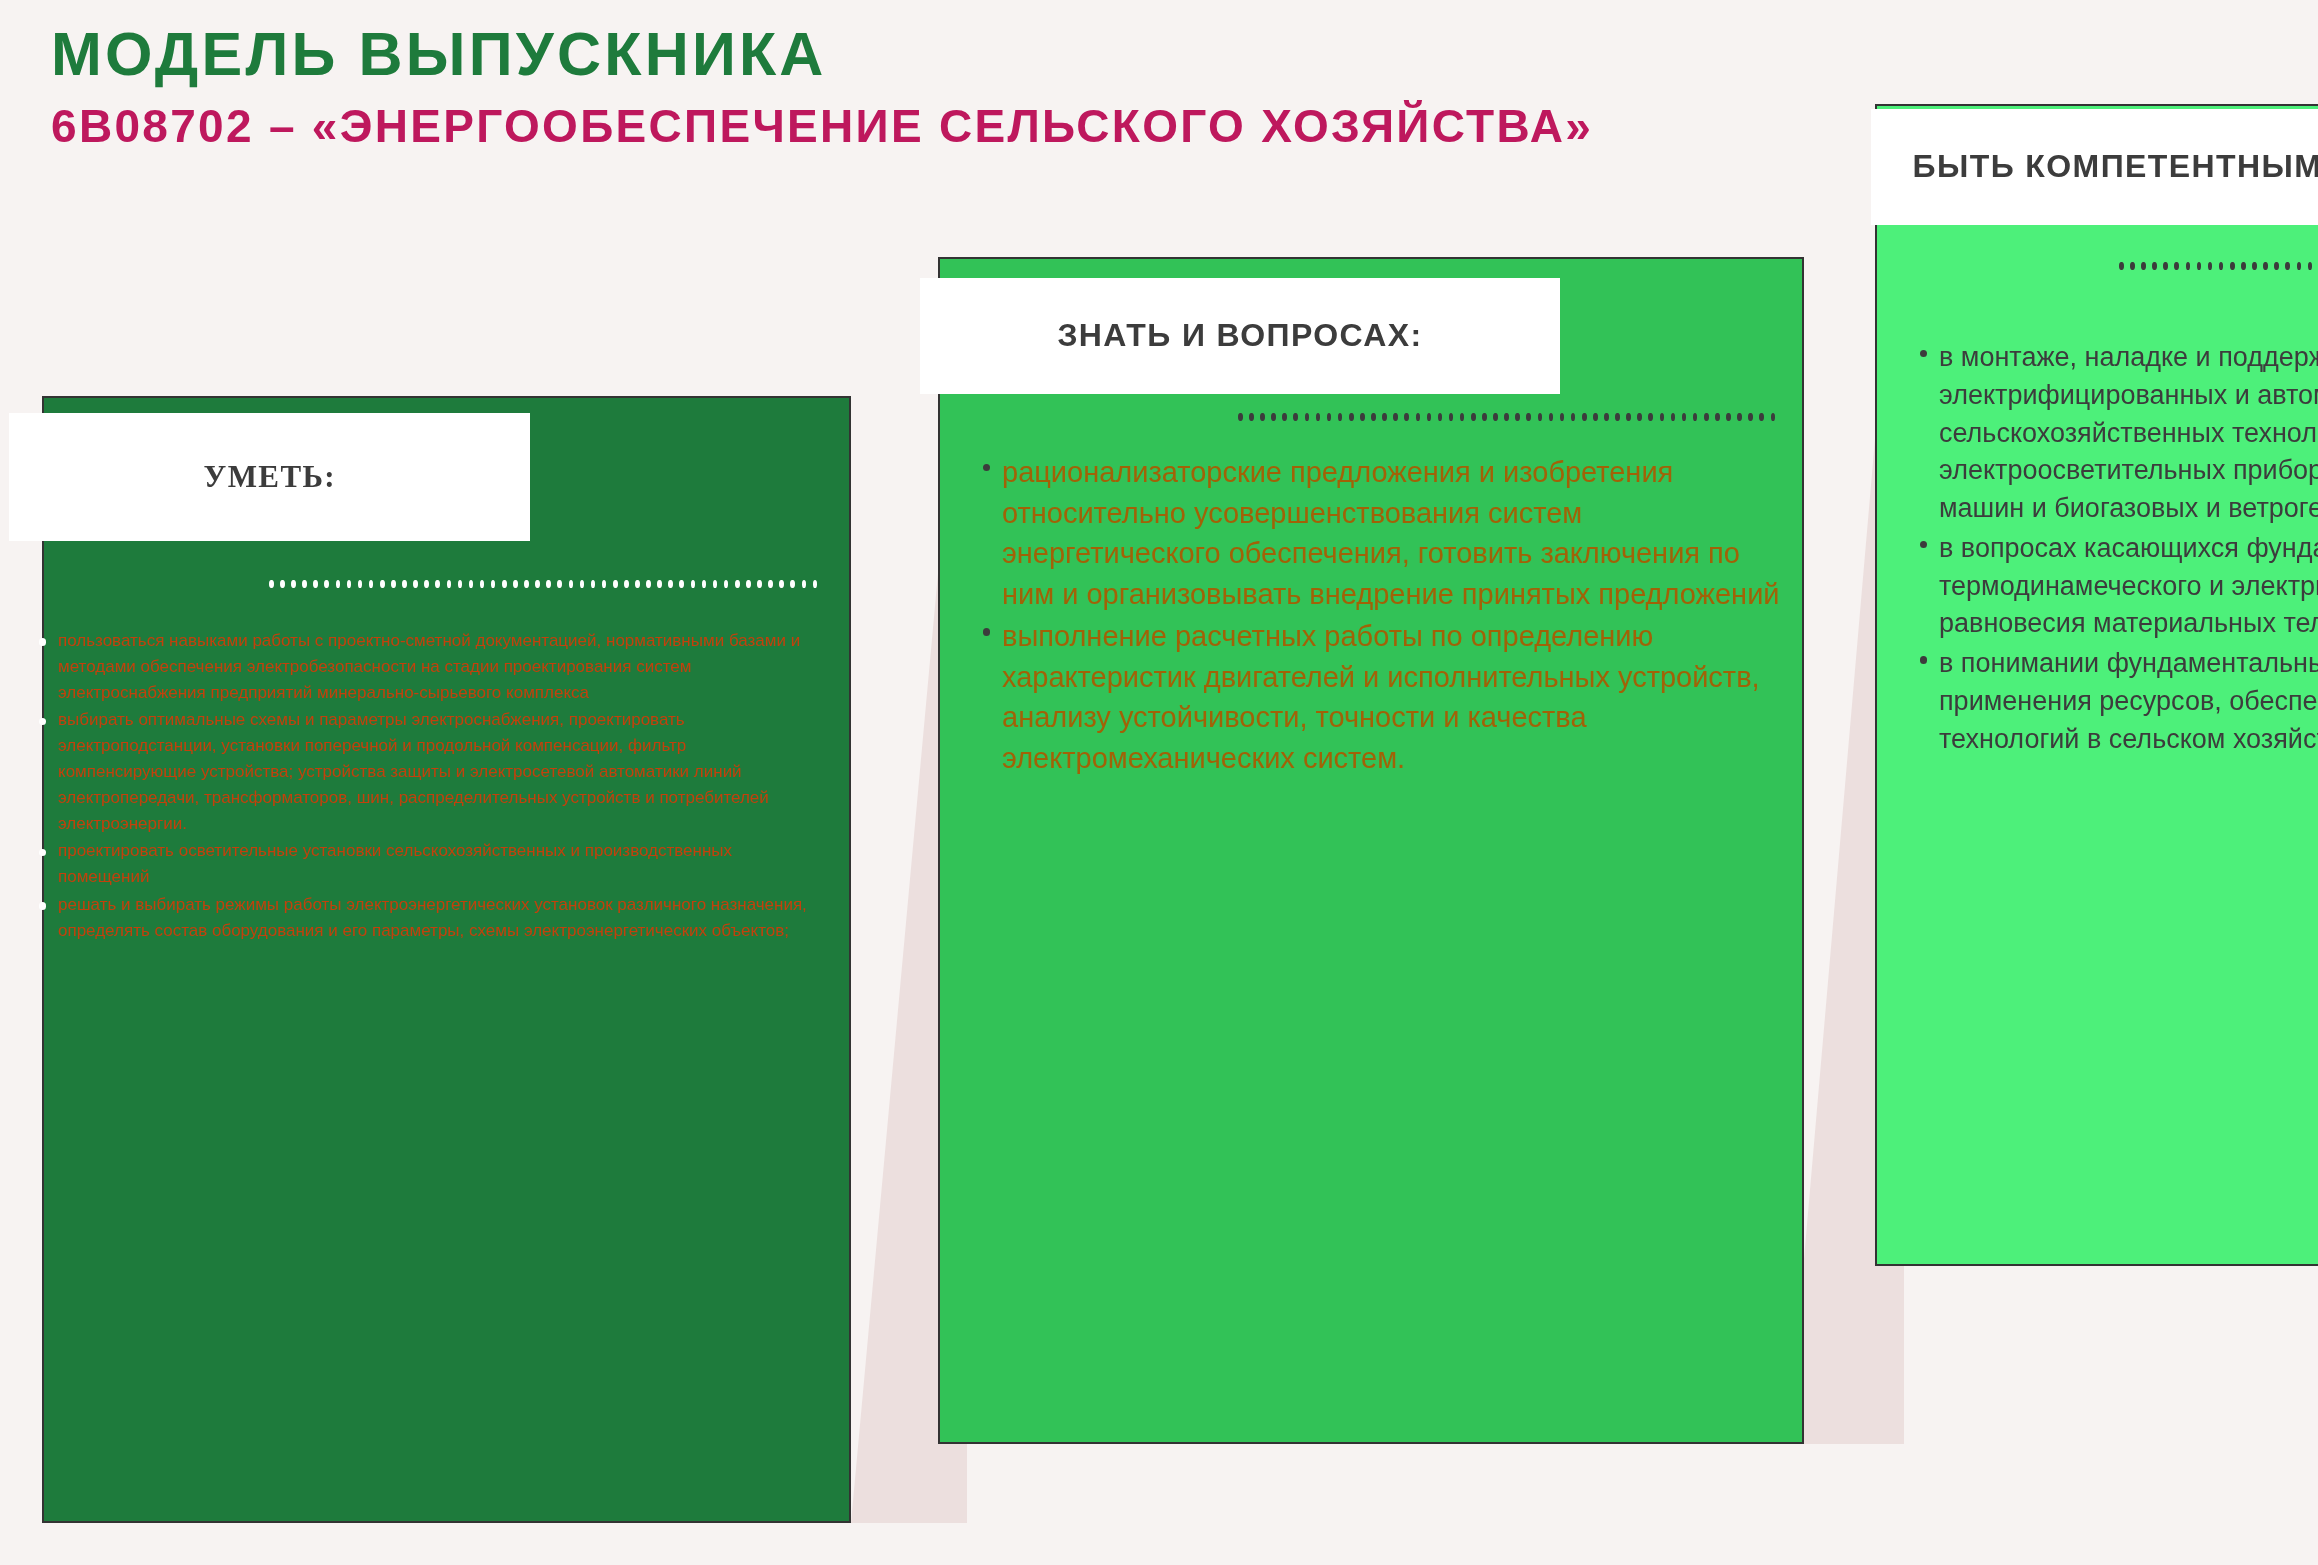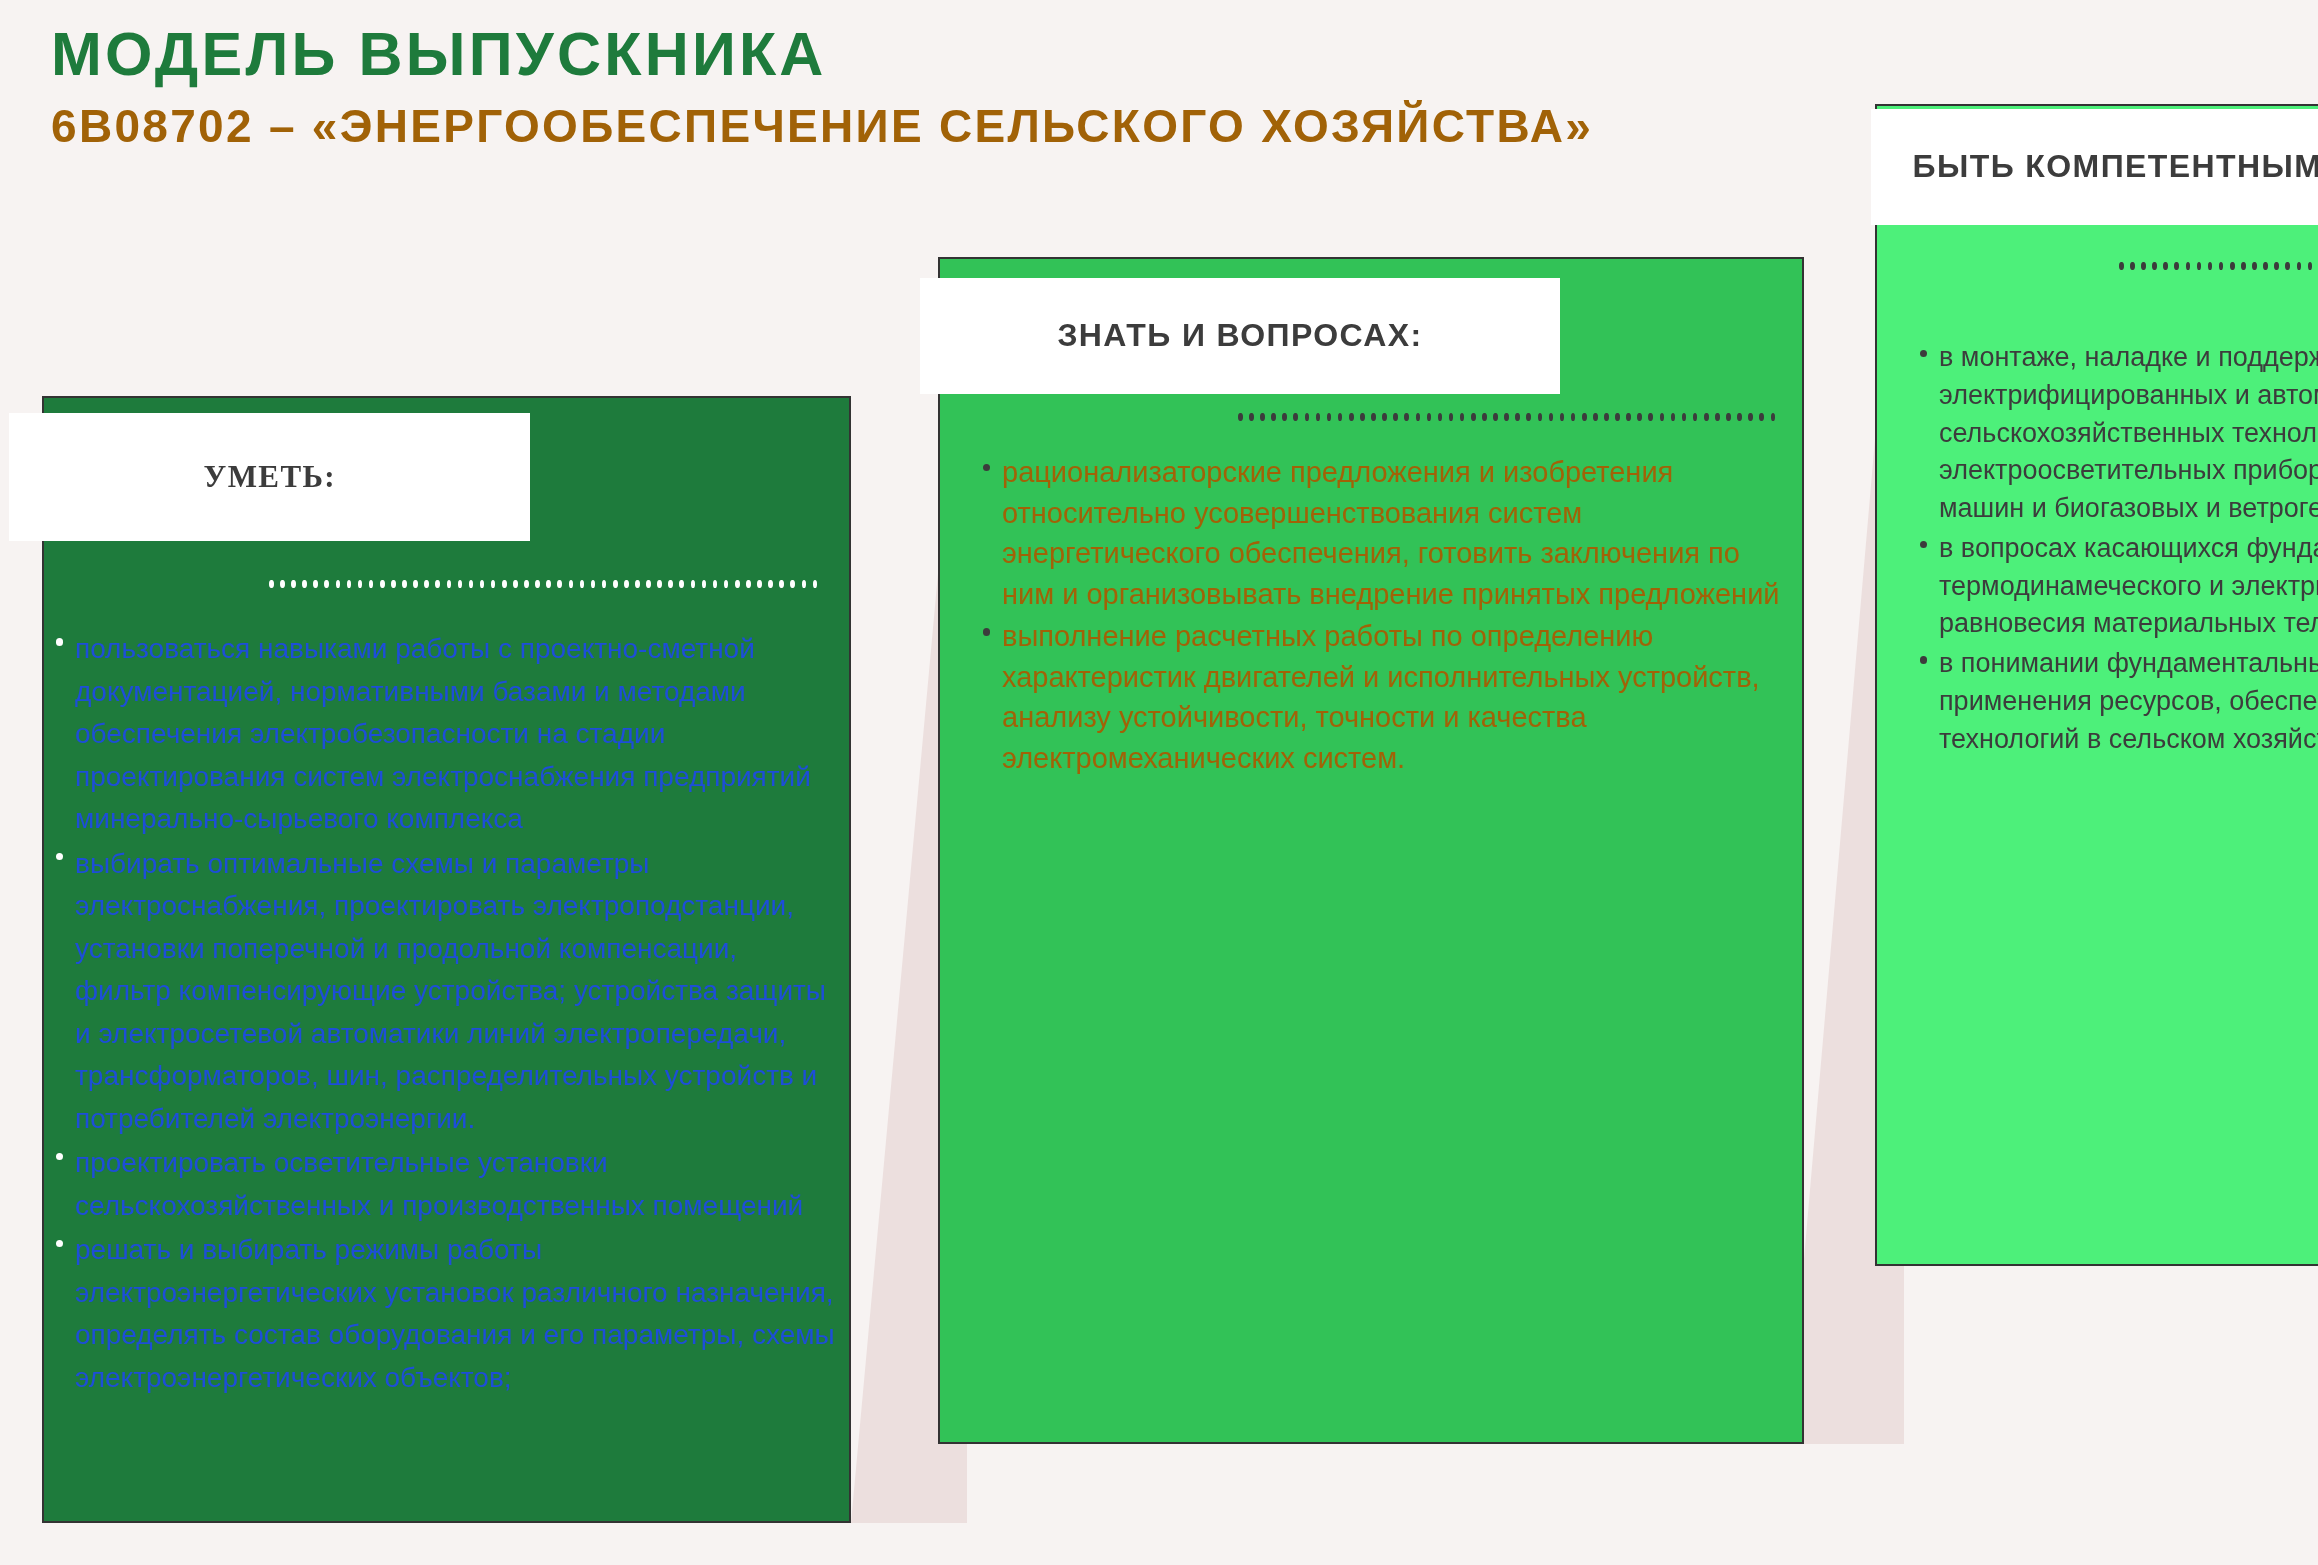--- a/index.html
+++ b/index.html
@@ -12,21 +12,21 @@
   #stage { position:relative; width:2782px; height:1565px; background:#f7f3f2; }
 
   
   #title-block { position:absolute; left:51px; top:18.5px; width:1739px; }
   #main-title {
     font-size:61px; font-weight:bold; letter-spacing:3.2px;
     color:#1e7b3c; line-height:1.18; white-space:nowrap;
   }
   #sub-title {
     font-size:46px; font-weight:bold; letter-spacing:2.3px;
-    color:#a16207; line-height:1.30; margin-top:6.5px;
+    color:#be185d; line-height:1.30; margin-top:6.5px;
     max-width:1716px;
   }
 
   
   .shadow { position:absolute; background:#ecdfde; }
   #shadow-1 {
     left:851px; top:257px; width:116px; height:1266px;
     clip-path: polygon(0% 100%, 100% 0%, 100% 100%, 100% 100%, 0% 100%);
   }
   #shadow-2 {
@@ -72,22 +72,22 @@
   
   .bullets { position:absolute; list-style:none; }
   .bullets li {
     position:relative; padding-left:24px; margin-bottom:1.9px;
   }
   .bullets li::before {
     content:""; position:absolute; left:4.6px;
     width:7.4px; height:7.4px; border-radius:50%;
   }
 
-  #list-1 { left:51px; top:628px; width:788px; font-size:28px;
-            line-height:1.52; color:#1d4ed8; }
+  #list-1 { left:34px; top:628px; width:788px; font-size:17px;
+            line-height:1.52; color:#c2410c; }
   #list-1 li::before { background:#ffffff; top:10.2px; }
 
   #list-2 { left:978px; top:452px; width:807px; font-size:29px;
             line-height:1.40; color:#a16207; }
   #list-2 li::before { background:#3c3c3c; top:12px; }
 
   #list-3 { left:1915px; top:339px; width:807px; font-size:27px;
             line-height:1.40; color:#3c3c3c; }
   #list-3 li::before { background:#3c3c3c; top:11px; }
 </style>

